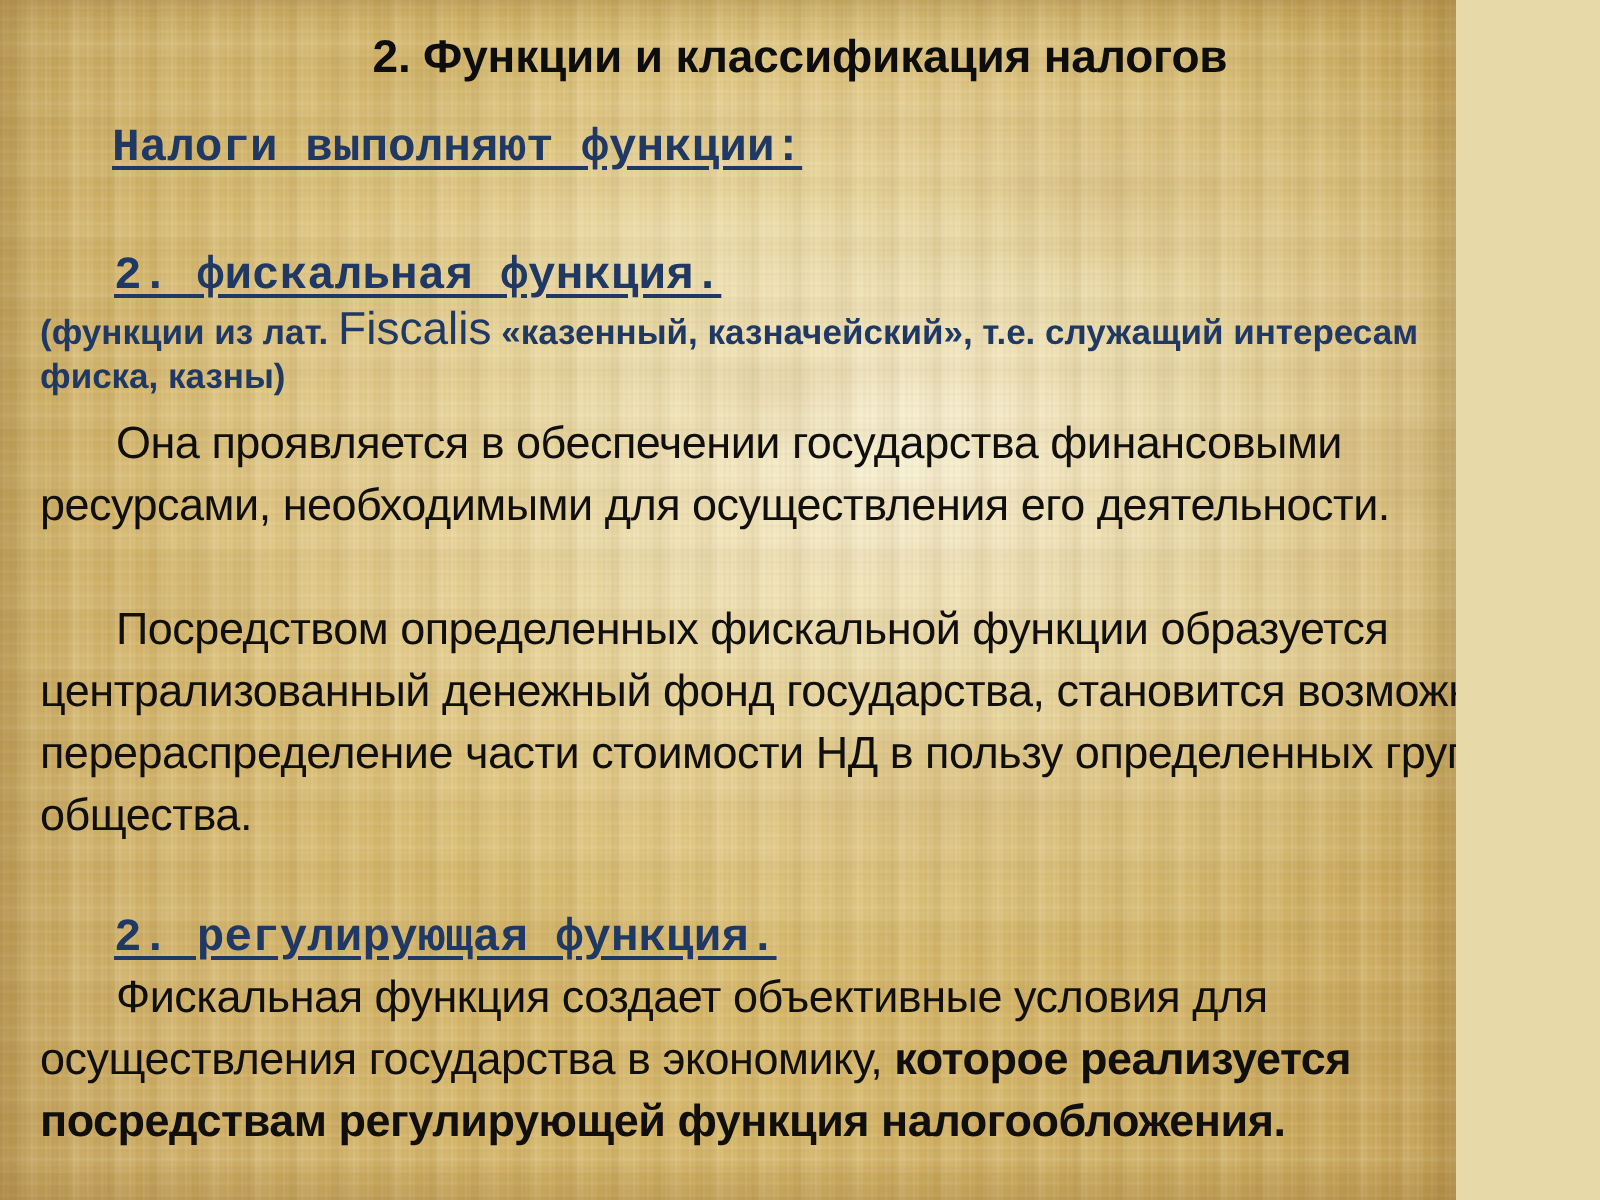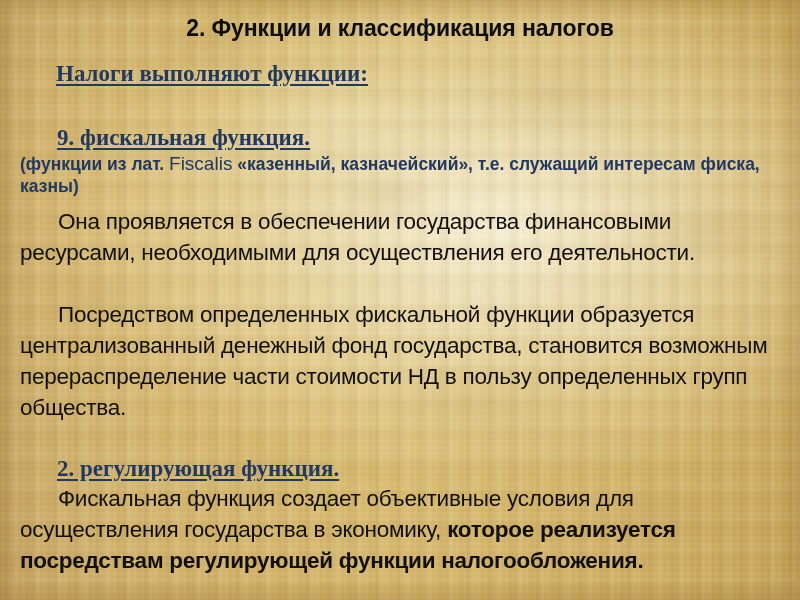--- a/index.html
+++ b/index.html
@@ -10,21 +10,21 @@
     width: 800px;
     height: 600px;
     overflow: hidden;
     background: #e8d9a8;
     font-family: "Liberation Sans", sans-serif;
   }
 
   
   #slide {
     position: relative;
-    width: 800px;
+    width: 728px;
     height: 600px;
     overflow: hidden;
     background-color: #3b82f6;
   }
 
   
   .bg-base {
     position: absolute;
     inset: 0;
     background:
@@ -151,21 +151,21 @@
     font-size: 23px;
     line-height: 28px;
     letter-spacing: -0.1px;
     white-space: nowrap;
   }
 
   
   .heading-blue {
     position: absolute;
     color: #1f3864;
-    font-family: Liberation Serif, serif;
+    font-family: Liberation Mono, monospace;
     font-weight: bold;
     font-size: 23px;
     line-height: 28px;
     text-decoration: underline;
     text-underline-offset: 3px;
     white-space: nowrap;
   }
   #h-functions { left: 56px; top: 60px; }
   #h-fiscal    { left: 57px; top: 124px; }
   #h-regul     { left: 57px; top: 455px; }
@@ -178,21 +178,21 @@
     width: 748px;
     color: #1f3864;
     font-family: "Liberation Sans", sans-serif;
     font-weight: bold;
     font-size: 17.5px;
     line-height: 22px;
   }
   .note-navy .latin {
     font-family: "Liberation Sans", sans-serif;
     font-weight: normal;
-    font-size: 19px;
+    font-size: 23px;
     text-align: right;
   }
 
   
   .body-par {
     position: absolute;
     left: 20px;
     width: 762px;
     color: #100f0d;
     font-family: "Liberation Sans", sans-serif;
@@ -222,30 +222,30 @@
   <div class="bg-hfiber2"></div>
   <div class="bg-blotch"></div>
   <div class="bg-vignette"></div>
 
   <div class="content">
 
     <div class="slide-title">2. Функции и классификация налогов</div>
 
     <div id="h-functions" class="heading-blue">Налоги выполняют  функции:</div>
 
-    <div id="h-fiscal" class="heading-blue">9. фискальная функция.</div>
+    <div id="h-fiscal" class="heading-blue">2. фискальная функция.</div>
 
     <div class="note-navy">
       <span>(функции из лат. </span><span class="latin">Fiscalis</span><span> «казенный, казначейский», т.е. служащий интересам фиска, казны)</span>
     </div>
 
     <div id="p-fiscal-1" class="body-par">Она проявляется в обеспечении государства финансовыми ресурсами, необходимыми для осуществления его деятельности.</div>
 
     <div id="p-fiscal-2" class="body-par">Посредством определенных фискальной функции образуется централизованный денежный фонд государства, становится возможным перераспределение части стоимости НД в пользу определенных групп общества.</div>
 
     <div id="h-regul" class="heading-blue">2. регулирующая функция.</div>
 
     <div id="p-regul-1" class="body-par">
-      <span>Фискальная функция создает объективные условия для осуществления государства в экономику, </span><b>которое реализуется посредствам регулирующей функции налогообложения.</b>
+      <span>Фискальная функция создает объективные условия для осуществления государства в экономику, </span><b>которое реализуется посредствам регулирующей функция налогообложения.</b>
     </div>
 
   </div>
 </div>
 
 </body></html>

